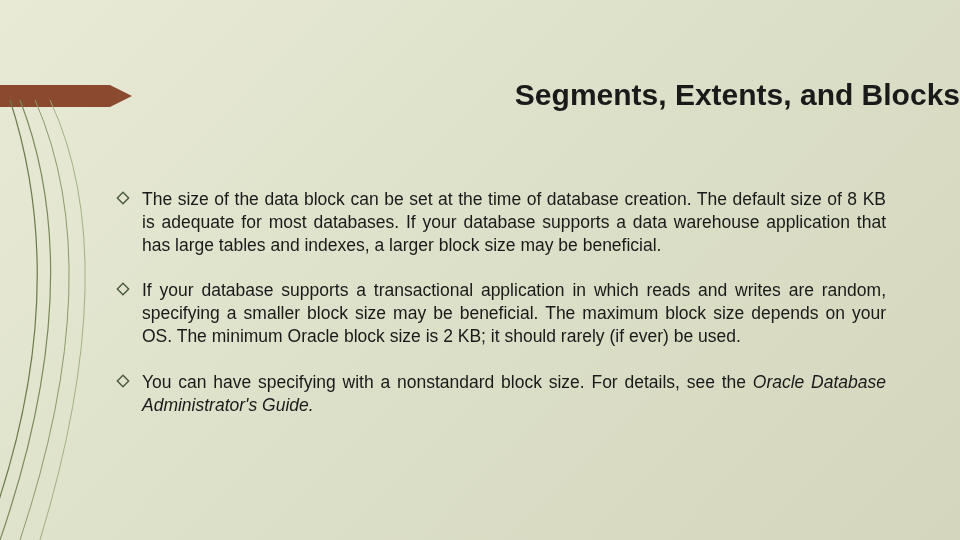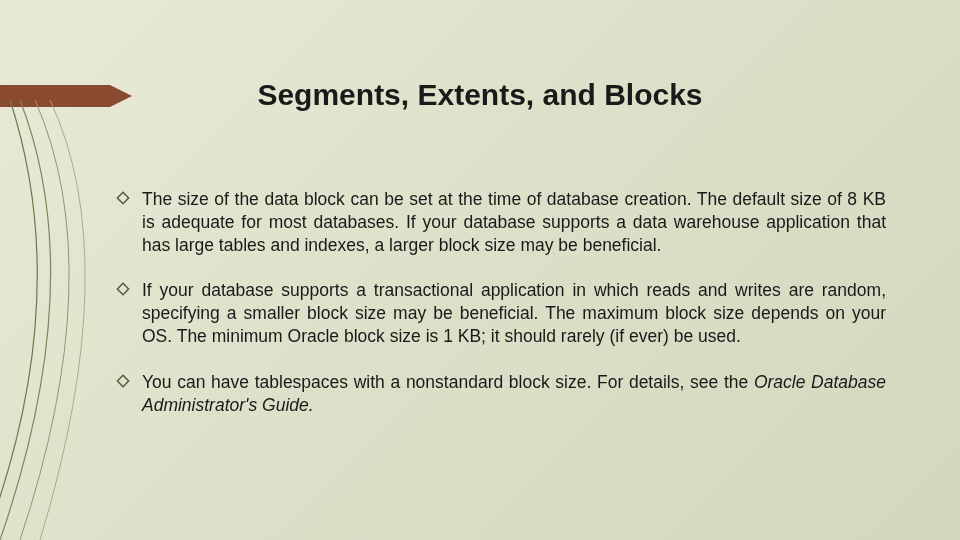--- a/index.html
+++ b/index.html
@@ -34,21 +34,21 @@
     left: -40px;
     width: 200px;
     height: 440px;
     pointer-events: none;
   }
   .title {
     position: absolute;
     top: 78px;
     left: 0;
     width: 960px;
-    text-align: center;
+    text-align: right;
     font-size: 30px;
     font-weight: bold;
     color: #1a1a1a;
   }
   .content {
     position: absolute;
     top: 188px;
     left: 116px;
     width: 770px;
   }
@@ -94,23 +94,23 @@
     <svg class="bullet-icon" viewBox="0 0 14 14">
       <rect x="3" y="3" width="8" height="8" transform="rotate(45 7 7)" fill="none" stroke="#4a5a3a" stroke-width="1.4"></rect>
     </svg>
     <div class="bullet-text">The size of the data block can be set at the time of database creation. The default size of 8 KB is adequate for most databases. If your database supports a data warehouse application that has large tables and indexes, a larger block size may be beneficial.</div>
   </div>
 
   <div class="bullet-item">
     <svg class="bullet-icon" viewBox="0 0 14 14">
       <rect x="3" y="3" width="8" height="8" transform="rotate(45 7 7)" fill="none" stroke="#4a5a3a" stroke-width="1.4"></rect>
     </svg>
-    <div class="bullet-text">If your database supports a transactional application in which reads and writes are random, specifying a smaller block size may be beneficial. The maximum block size depends on your OS. The minimum Oracle block size is 1 KB; it should rarely (if ever) be used.</div>
+    <div class="bullet-text">If your database supports a transactional application in which reads and writes are random, specifying a smaller block size may be beneficial. The maximum block size depends on your OS. The minimum Oracle block size is 2 KB; it should rarely (if ever) be used.</div>
   </div>
 
   <div class="bullet-item">
     <svg class="bullet-icon" viewBox="0 0 14 14">
       <rect x="3" y="3" width="8" height="8" transform="rotate(45 7 7)" fill="none" stroke="#4a5a3a" stroke-width="1.4"></rect>
     </svg>
-    <div class="bullet-text"><span>You can have tablespaces with a nonstandard block size. For details, see the </span><em>Oracle Database Administrator's Guide.</em><span></span></div>
+    <div class="bullet-text"><span>You can have specifying with a nonstandard block size. For details, see the </span><em>Oracle Database Administrator's Guide.</em><span></span></div>
   </div>
 
 </div>
 
 </body></html>

